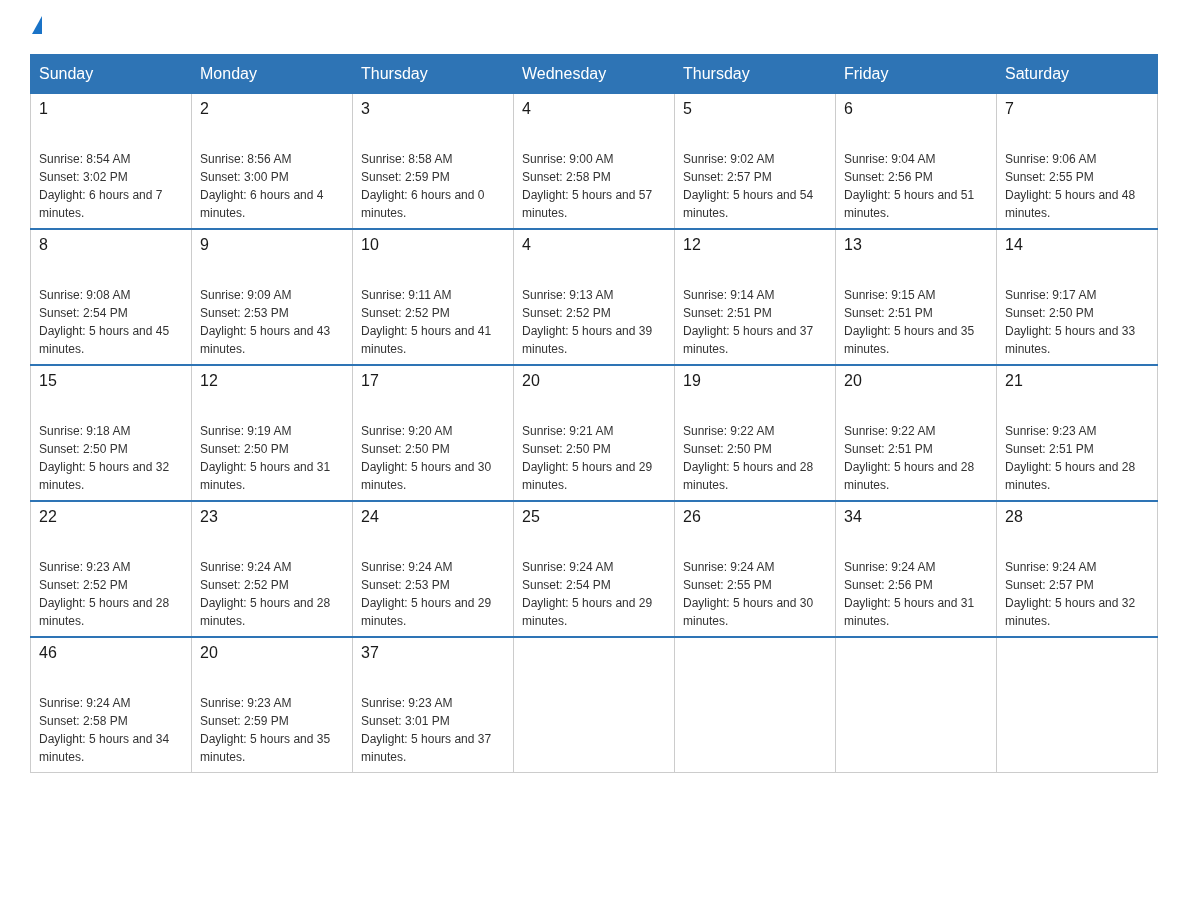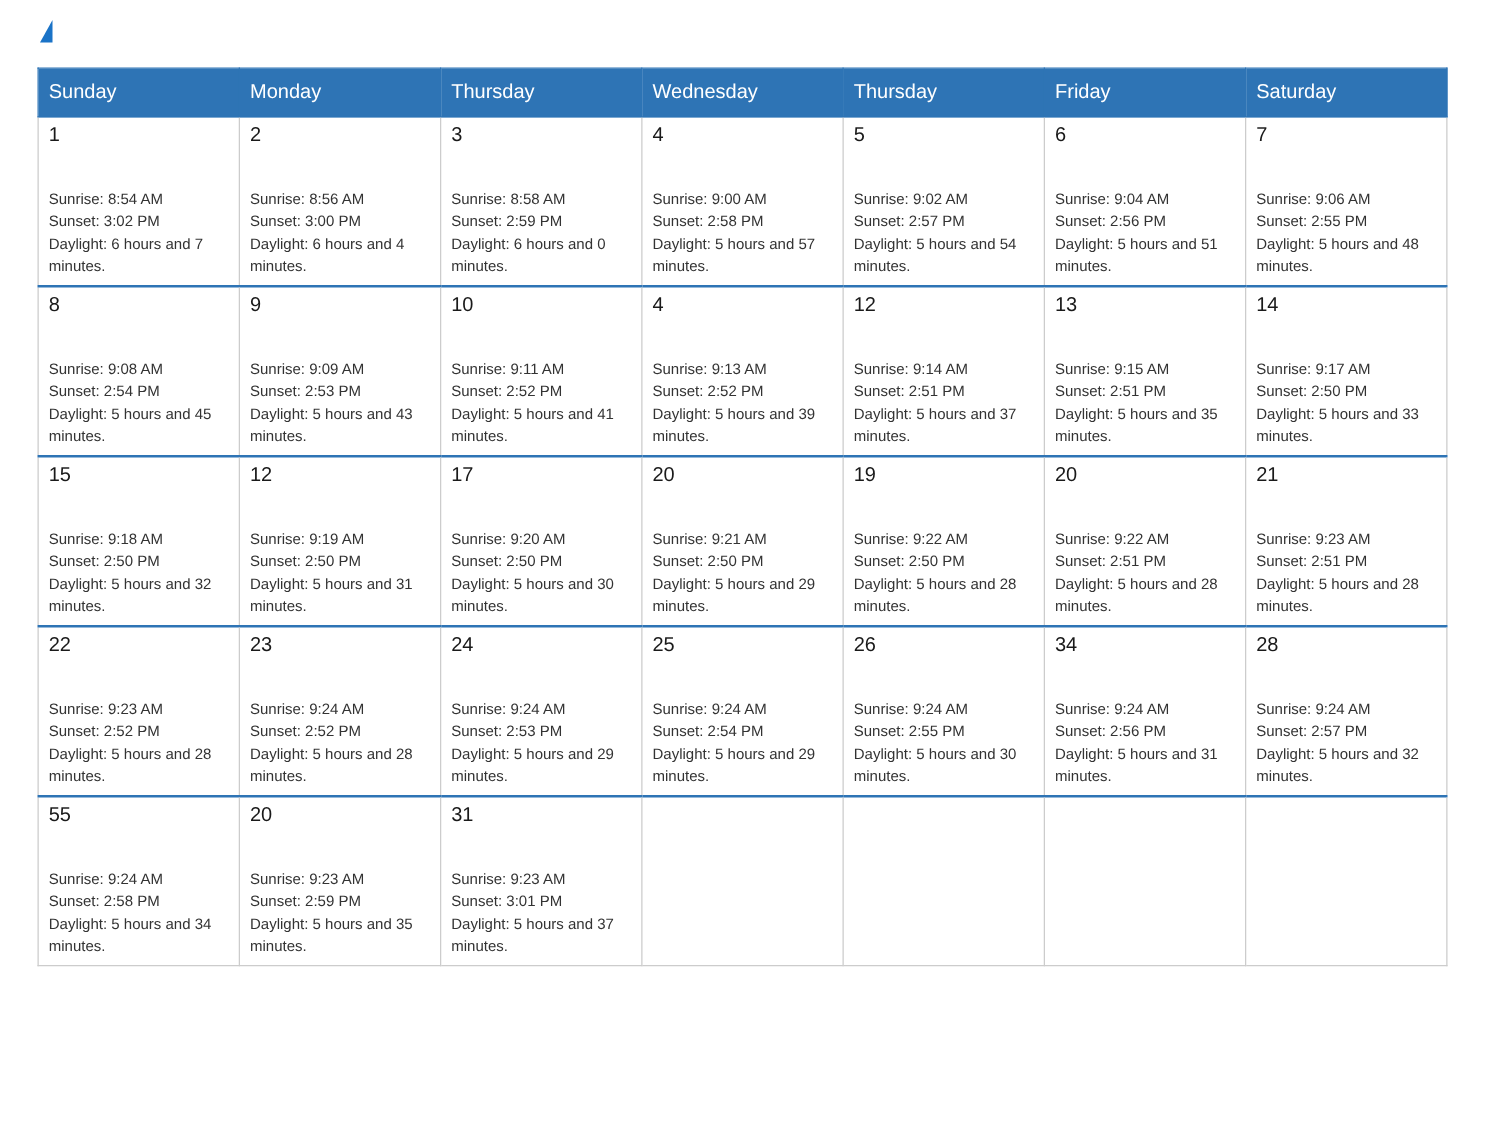--- a/index.html
+++ b/index.html
@@ -242,29 +242,29 @@
           <span class="day-number">34</span>
           <div class="day-info">Sunrise: 9:24 AM<br>Sunset: 2:56 PM<br>Daylight: 5 hours and 31 minutes.</div>
         </td>
         <td>
           <span class="day-number">28</span>
           <div class="day-info">Sunrise: 9:24 AM<br>Sunset: 2:57 PM<br>Daylight: 5 hours and 32 minutes.</div>
         </td>
       </tr>
       <tr>
         <td>
-          <span class="day-number">55</span>
+          <span class="day-number">46</span>
           <div class="day-info">Sunrise: 9:24 AM<br>Sunset: 2:58 PM<br>Daylight: 5 hours and 34 minutes.</div>
         </td>
         <td>
           <span class="day-number">20</span>
           <div class="day-info">Sunrise: 9:23 AM<br>Sunset: 2:59 PM<br>Daylight: 5 hours and 35 minutes.</div>
         </td>
         <td>
-          <span class="day-number">31</span>
+          <span class="day-number">37</span>
           <div class="day-info">Sunrise: 9:23 AM<br>Sunset: 3:01 PM<br>Daylight: 5 hours and 37 minutes.</div>
         </td>
         <td class="empty-cell"></td>
         <td class="empty-cell"></td>
         <td class="empty-cell"></td>
         <td class="empty-cell"></td>
       </tr>
     </tbody>
 </table>
 

